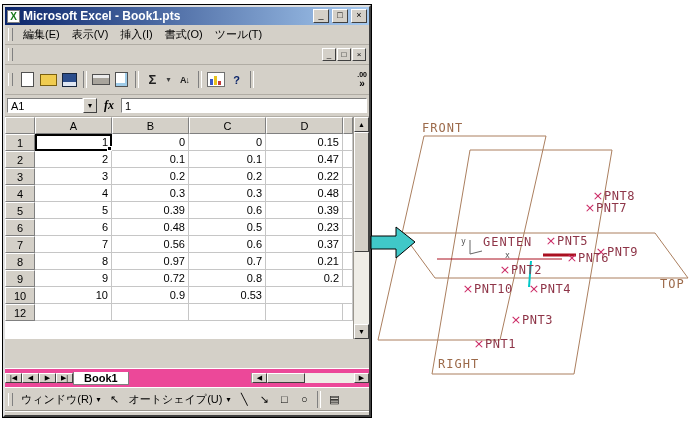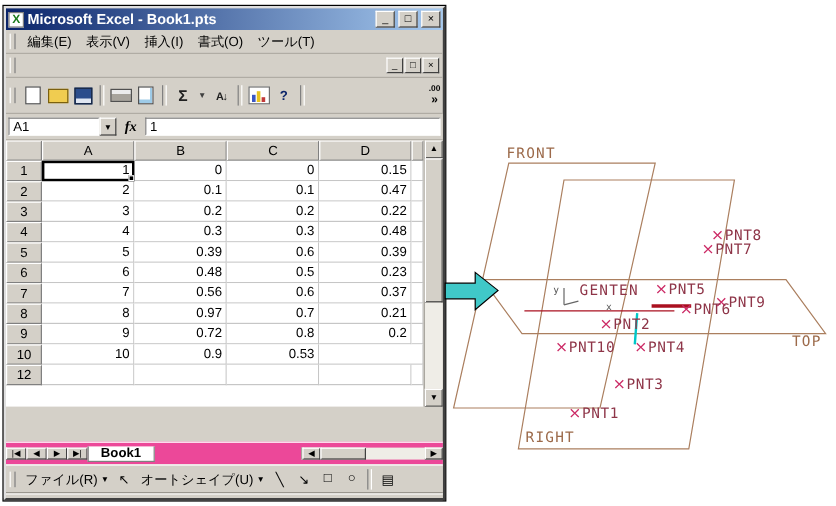--- a/index.html
+++ b/index.html
@@ -296,21 +296,21 @@
       <div class="sbtn hbtn">◀</div>
       <div class="hthumb"></div>
       <div class="htrack"></div>
       <div class="sbtn hbtn">▶</div>
     </div>
   </div>
 
   <div class="drawbar">
     <div class="grip"></div>
     <div class="draw-label">
-      <span>ファイル(R)</span>
+      <span>ウィンドウ(R)</span>
       <span class="dd">▾</span>
     </div>
     <div class="drawicon">↖</div>
     <div class="draw-label">
       <span>オートシェイプ(U)</span>
       <span class="dd">▾</span>
     </div>
     <div id="draw-icons" style="display:flex;align-items:center">
         <div class="drawicon line-icon">╲</div>
         <div class="drawicon arrow-icon">↘</div>

